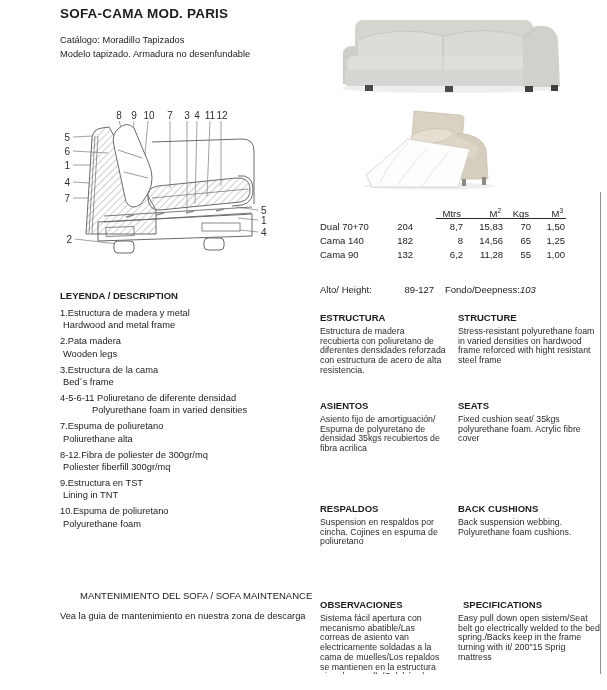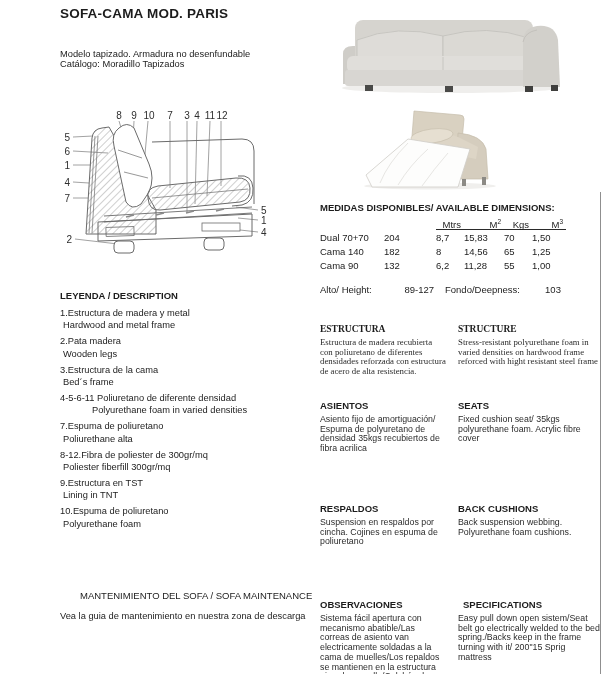--- a/index.html
+++ b/index.html
@@ -1,55 +1,55 @@
 <!DOCTYPE html>
 <html><head>
 <meta charset="utf-8">
 <style>
   html,body{margin:0;padding:0;background:#ffffff;}
   #page{position:relative;width:607px;height:674px;overflow:hidden;background:#fff;
         font-family:"Liberation Sans", sans-serif;color:#1c1c1c;}
   .abs{position:absolute;}
   .title{left:60px;top:6px;font-size:13.5px;font-weight:bold;letter-spacing:.2px;}
   .meta{left:60px;font-size:9.3px;color:#222;}
-  .catalog{top:35px;margin-top:24px;}
+  .catalog{top:35px;}
   .model{top:49px;}
 
   
   #dims{left:320px;top:202px;width:280px;}
   #dims .dheading{font-size:9.5px;font-weight:bold;}
   .trow{display:grid;grid-template-columns:64px 30px 22px 28px 40px 28px 34px;height:14px;align-items:center;}
   .trow div{font-size:9.5px;white-space:nowrap;}
-  .trow .num{padding-right:1px;}
+  .trow .num{text-align:right;padding-right:1px;}
   .thead{margin-top:2px;}
   .thead .hcell{font-size:9.5px;text-align:right;padding-right:3px;border-bottom:1px solid #2a2a2a;height:14px;line-height:13px;}
   .thead .hcell sup{font-size:6.5px;}
   .tbody{margin-top:1px;}
   .alto{position:absolute;left:320px;top:284px;width:266px;display:flex;font-size:9.5px;}
   .alto .a1{width:64px;}
   .alto .a2{width:50px;text-align:right;}
   .alto .a3{margin-left:11px;}
-  .alto .a4{flex:1;text-align:center;}
+  .alto .a4{flex:1;text-align:left;font-style:italic;}
 
   
   #legend{left:60px;top:290px;width:250px;}
   #legend .lheading{font-size:9.5px;font-weight:bold;margin-bottom:6px;}
   .legend-item{margin-bottom:3.5px;}
   .legend-es{font-size:9.3px;line-height:12.4px;}
   .legend-en{font-size:9.3px;line-height:12.4px;padding-left:3px;}
   .legend-item:nth-child(4) .legend-en{padding-left:32px;}
 
   
   .sec{position:absolute;left:320px;width:280px;display:flex;}
   .sec .col-es{width:138px;padding-right:12px;box-sizing:border-box;}
   .sec .col-en{width:142px;}
   .sec .h{font-size:9.5px;font-weight:bold;margin-bottom:4px;}
   .sec .b{font-size:8.8px;line-height:9.7px;color:#2b2b2b;}
   #sec-obs .col-en .h{padding-left:5px;}
-  #sec-structure{top:324px;font-family:Liberation Serif, serif;}
+  #sec-structure{top:312px;}
   #sec-seats{top:400px;}
   #sec-backs{top:503px;}
   #sec-obs{top:599px;}
 
   
   #maint{left:60px;top:590px;width:270px;}
   #maint .mheading{font-size:9.5px;font-weight:normal;padding-left:20px;}
   #maint .mline{font-size:9.3px;line-height:14px;}
   #maint .mlines{margin-top:8px;}
 
@@ -161,21 +161,20 @@
     <path d="M 100,30 Q 124,32 128,46 L 130,76 L 98,76 Z" fill="#d5cdbe" stroke="#c6bdac" stroke-width="0.7"></path>
     <path d="M 58,32 Q 80,26 100,34 L 120,44 L 118,56 L 60,44 Z" fill="#ddd5c6"></path>
     <ellipse cx="74" cy="33" rx="21" ry="7" fill="#e6dfd1" stroke="#c9c0af" stroke-width="0.7" transform="rotate(-7 74 33)"></ellipse>
     <path d="M 8,72 L 50,36 L 112,46 L 100,84 L 14,84 Z" fill="#fdfdfc" stroke="#cfcdc8" stroke-width="0.8"></path>
     <path d="M 22,80 Q 30,60 50,40 M 40,82 Q 52,62 70,46 M 64,83 Q 76,66 90,50" fill="none" stroke="#e7e6e3" stroke-width="1"></path>
     <rect x="104" y="76" width="4" height="7" fill="#8c8a85"></rect>
     <rect x="124" y="74" width="4" height="8" fill="#8c8a85"></rect>
   </svg>
 
   <div class="abs" id="dims">
-    <div class="dheading">MEDIDAS DISPONIBLES/ AVAILABLE DIMENSIONS:</div>
     <div class="trow thead">
       <div></div>
         <div></div>
         <div></div>
       <div class="hcell"><span>Mtrs</span><sup></sup></div>
       <div class="hcell"><span>M</span><sup>2</sup></div>
       <div class="hcell"><span>Kgs</span><sup></sup></div>
       <div class="hcell"><span>M</span><sup>3</sup></div>
     </div>
     <div class="tbody" id="dims-body">

